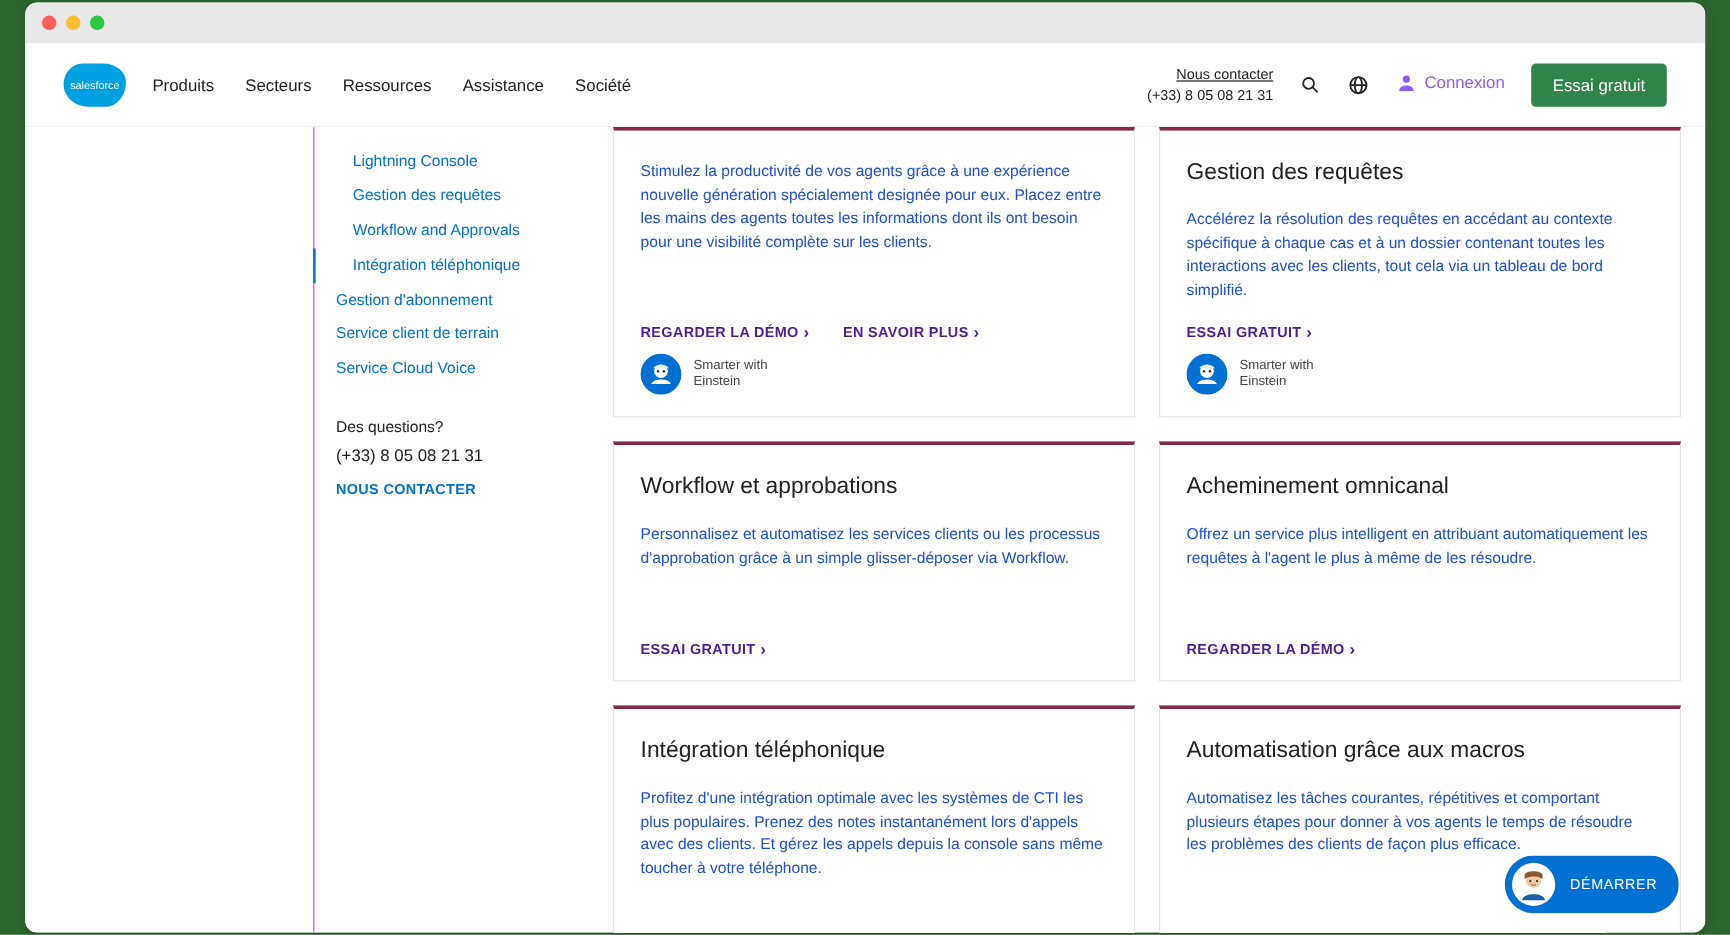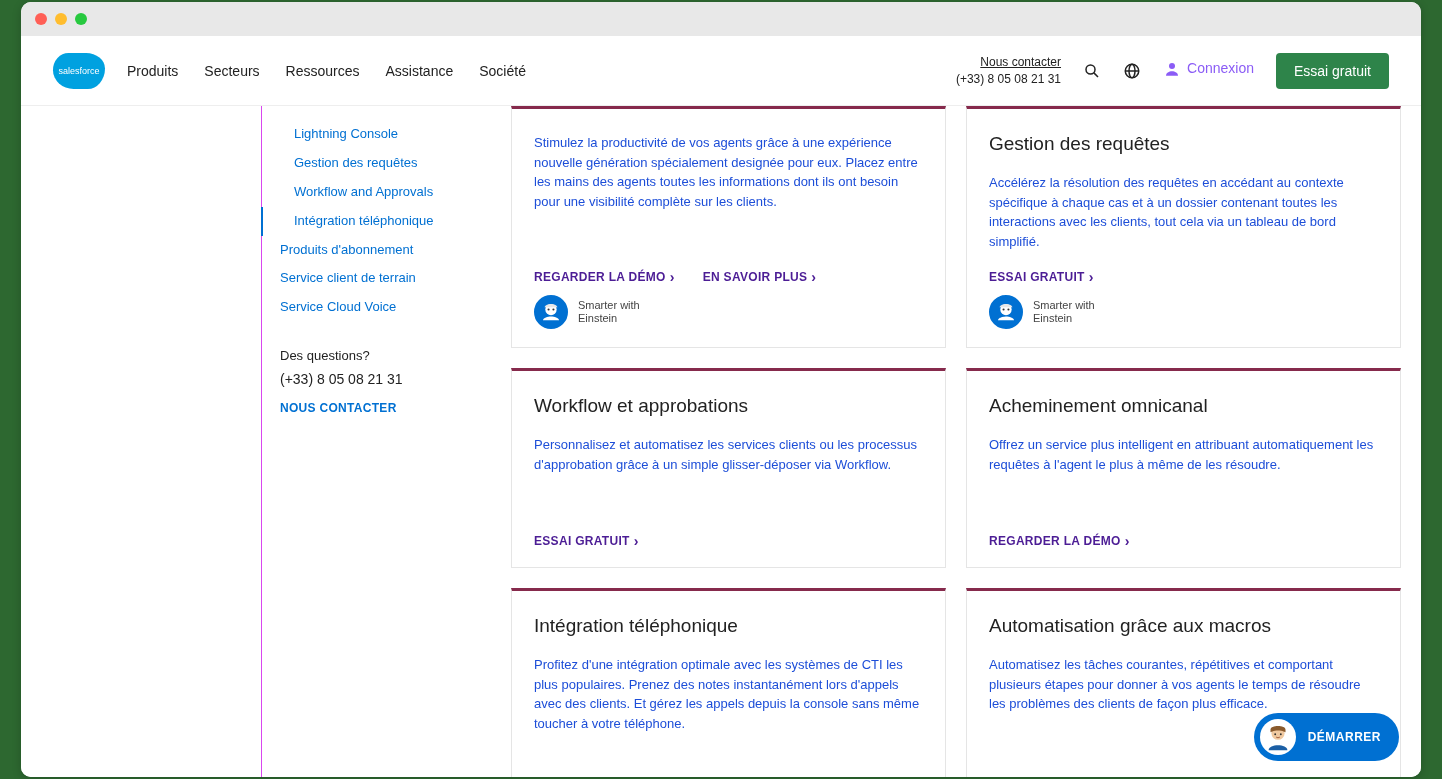--- a/index.html
+++ b/index.html
@@ -119,21 +119,21 @@
     right: 22px;
     bottom: 16px;
     background: #0070d2;
     color: #fff;
     border-radius: 24px;
     padding: 6px 18px 6px 6px;
     display: flex;
     align-items: center;
     gap: 12px;
     font-size: 12px;
-    font-weight: 700;
+    font-weight: 400;
     letter-spacing: .5px;
     cursor: pointer;
   }
   .chat-avatar { width: 36px; height: 36px; border-radius: 50%; background: #fff; overflow: hidden; display: inline-flex; align-items: center; justify-content: center; }
   .chat-avatar svg { width: 30px; height: 30px; }
 </style>
 </head>
 <body>
 
 <div class="browser-frame">
@@ -184,21 +184,21 @@
       <button class="cta-btn">Essai gratuit</button>
     </div>
   </div>
 
   <div class="content-area">
     <aside class="sidebar">
       <a class="side-link sub">Lightning Console</a>
       <a class="side-link sub">Gestion des requêtes</a>
       <a class="side-link sub">Workflow and Approvals</a>
       <a class="side-link sub active">Intégration téléphonique</a>
-      <a class="side-link">Produits d'abonnement</a>
+      <a class="side-link">Gestion d'abonnement</a>
       <a class="side-link">Service client de terrain</a>
       <a class="side-link">Service Cloud Voice</a>
 
       <div class="qblock">
         <div class="qtitle">Des questions?</div>
         <div class="qphone">(+33) 8 05 08 21 31</div>
         <a class="qcta">NOUS CONTACTER</a>
       </div>
     </aside>
 

